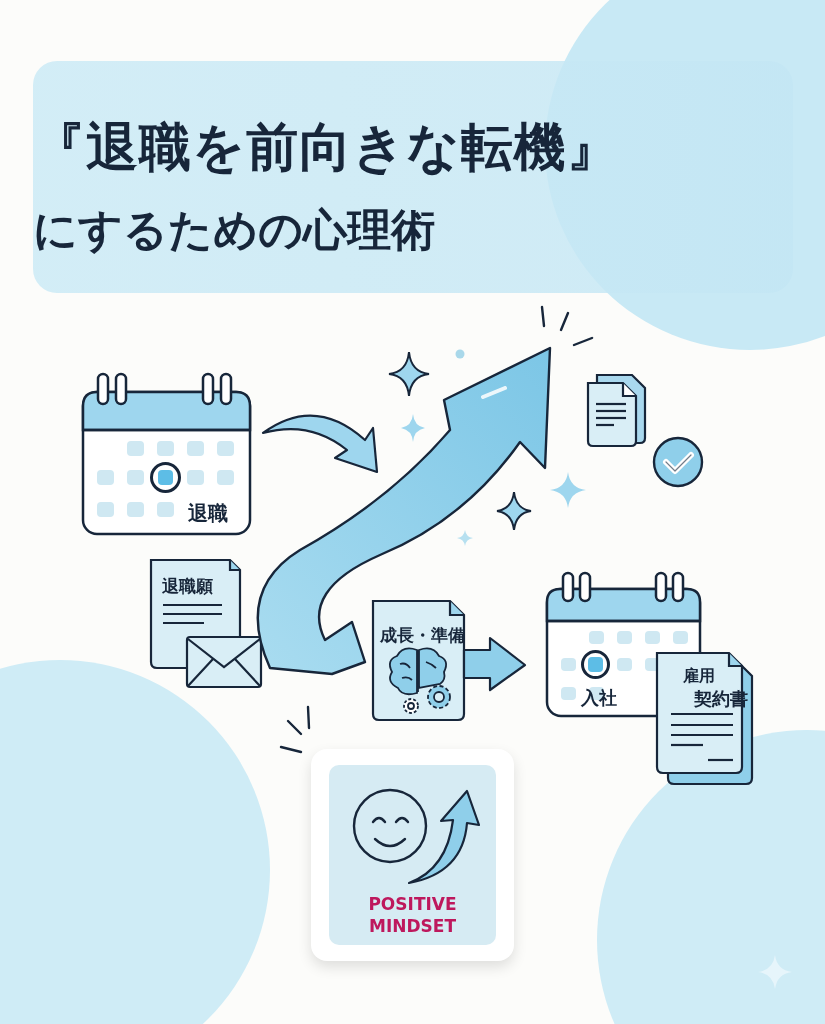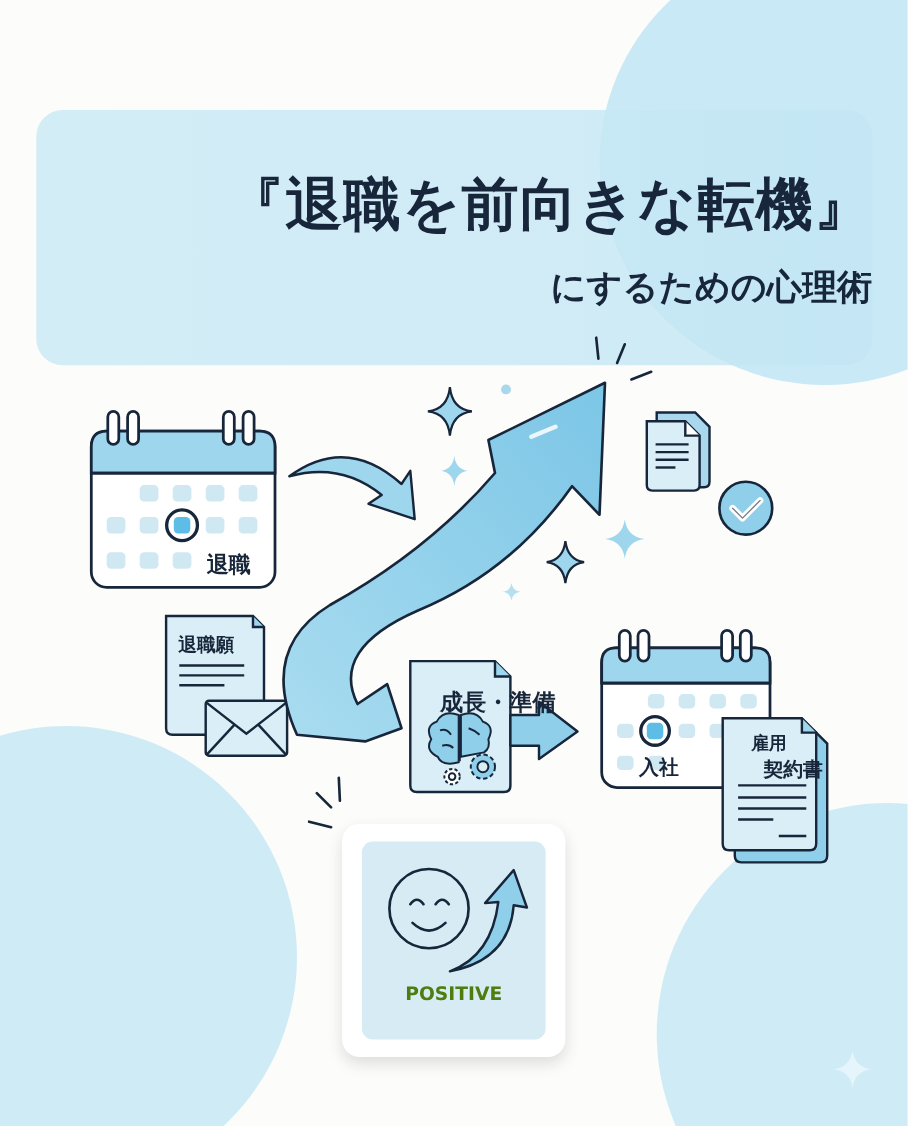--- a/index.html
+++ b/index.html
@@ -10,48 +10,46 @@
   }
   .bg-circle { position: absolute; border-radius: 50%; background: #cfecf6; }
   #circle-tr { left: 545px; top: -55px; width: 410px; height: 405px; background: #c8e9f5; }
   #circle-bl { left: -150px; top: 660px; width: 420px; height: 420px; }
   #circle-br { left: 597px; top: 730px; width: 420px; height: 420px; }
 
   .title-card {
     position: absolute; left: 33px; top: 61px; width: 760px; height: 232px;
     border-radius: 24px;
     background: linear-gradient(90deg, rgba(205,235,246,0.88) 0%, rgba(195,230,244,0.8) 100%);
-    text-align: right;
-    margin-top: 39px;
+    text-align: left;
   }
   .title-main {
     position: absolute; left: 0; right: 0; top: 52px;
     font-size: 52px; font-weight: bold; color: #17263a; letter-spacing: 1px;
     font-family: "DejaVu Sans", sans-serif;
   }
   .title-sub {
     position: absolute; left: 0; right: 0; top: 140px;
-    font-size: 32px; font-weight: bold; color: #17263a;
+    font-size: 44px; font-weight: bold; color: #17263a;
     font-family: "DejaVu Sans", sans-serif;
-    padding-left: 32px;
   }
   svg.scene { position: absolute; left: 0; top: 0; }
   .lbl { position: absolute; font-weight: bold; color: #17263a; white-space: nowrap; font-family: "DejaVu Sans", sans-serif; }
   .pm-card {
     position: absolute; left: 311px; top: 749px; width: 203px; height: 212px;
     border-radius: 16px; background: #ffffff;
     box-shadow: 0 6px 14px rgba(0,0,0,0.12);
   }
   .pm-inner {
     position: absolute; left: 18px; top: 16px; width: 167px; height: 180px;
     border-radius: 10px; background: #d6ebf3;
   }
   .pm-text {
     position: absolute; left: 0; right: 0; top: 128px; text-align: center;
-    font-size: 17px; font-weight: bold; color: #4d7c0f; line-height: 22px;
+    font-size: 17px; font-weight: bold; color: #be185d; line-height: 22px;
     font-family: "DejaVu Sans", sans-serif;
   }
 </style>
 </head>
 <body>
 
 <div class="bg-circle" id="circle-tr"></div>
 <div class="bg-circle" id="circle-bl"></div>
 <div class="bg-circle" id="circle-br"></div>
 
@@ -196,31 +194,32 @@
     <line x1="671" y1="735" x2="733" y2="735"></line>
     <line x1="671" y1="745" x2="703" y2="745"></line>
     <line x1="708" y1="760" x2="733" y2="760"></line>
   </g>
 
   <path d="M775 955 Q777 970 792 972 Q777 974 775 989 Q773 974 758 972 Q773 970 775 955 Z" fill="#e6f5fb"></path>
 </svg>
 
 <div class="lbl" style="left:188px; top:500px; font-size:20px;">退職</div>
 <div class="lbl" style="left:162px; top:575px; font-size:17px;font-family:Liberation Serif, serif;">退職願</div>
-<div class="lbl" style="left:380px; top:624px; font-size:21px;margin-left:20px;">成長・準備</div>
+<div class="lbl" style="left:380px; top:624px; font-size:17px;">成長・準備</div>
 <div class="lbl" style="left:581px; top:686px; font-size:18px;">入社</div>
 <div class="lbl" style="left:683px; top:666px; font-size:16px;">雇用</div>
 <div class="lbl" style="left:666px; top:687px; font-size:18px;margin-left:28px;">契約書</div>
 
 <div class="pm-card">
   <div class="pm-inner">
     <svg width="167" height="130" viewBox="0 0 167 130" style="position:absolute;left:0;top:0;">
       <circle cx="61" cy="61" r="36" fill="none" stroke="#17263a" stroke-width="2.4"></circle>
       <path d="M44 57 Q50 49 56 57" fill="none" stroke="#17263a" stroke-width="2.4" stroke-linecap="round"></path>
       <path d="M67 57 Q73 49 79 57" fill="none" stroke="#17263a" stroke-width="2.4" stroke-linecap="round"></path>
       <path d="M46 74 Q61 88 76 74" fill="none" stroke="#17263a" stroke-width="2.4" stroke-linecap="round"></path>
       <path d="M80 118 Q118 104 124 55 L112 56 L138 26 L150 60 L138 58 Q134 108 80 118 Z" fill="#8fcfea" stroke="#17263a" stroke-width="2.2" stroke-linejoin="round"></path>
     </svg>
     <div class="pm-text">
       <div>POSITIVE</div>
+      <div>MINDSET</div>
     </div>
   </div>
 </div>
 
 </body></html>

